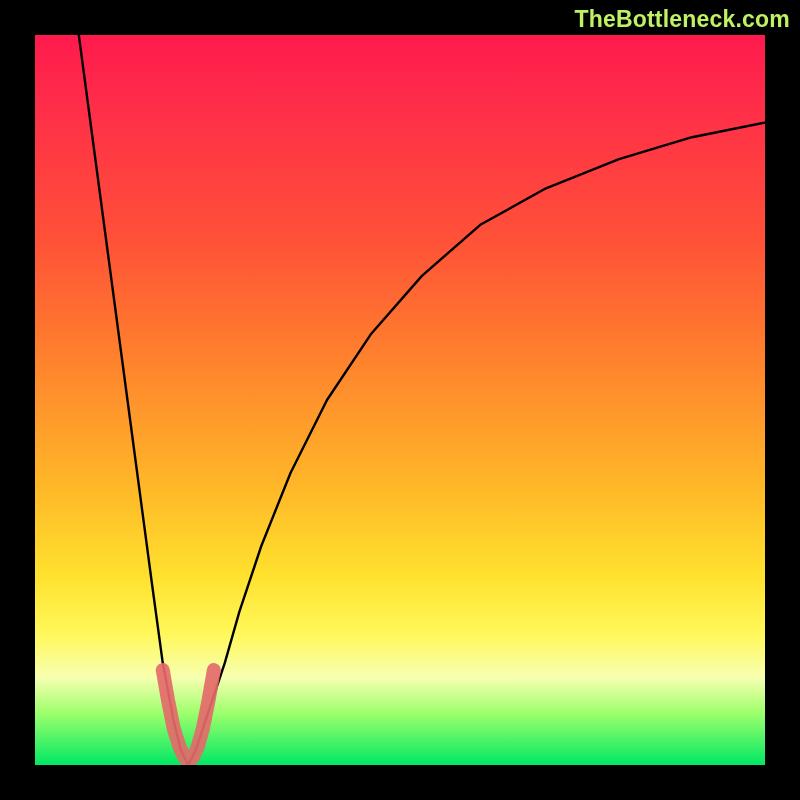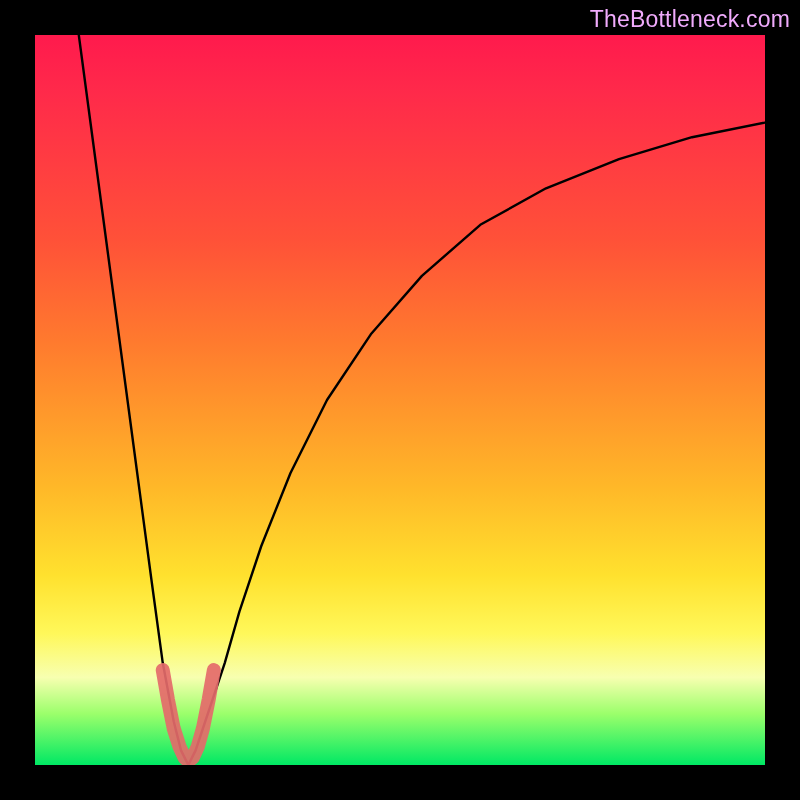--- a/index.html
+++ b/index.html
@@ -37,23 +37,23 @@
       #fff85a 82%,
       #f7ffb0 88%,
       #9bff6b 93%,
       #00e864 100%
     );
   }
   .watermark {
     position: absolute;
     top: 6px;
     right: 10px;
-    color: #f0abfc;
+    color: #bef264;
     font-size: 23px;
-    font-weight: 400;
+    font-weight: 700;
     letter-spacing: 0.2px;
     user-select: none;
   }
   svg.curve {
     position: absolute;
     left: 0;
     top: 0;
     width: 730px;
     height: 730px;
   }

